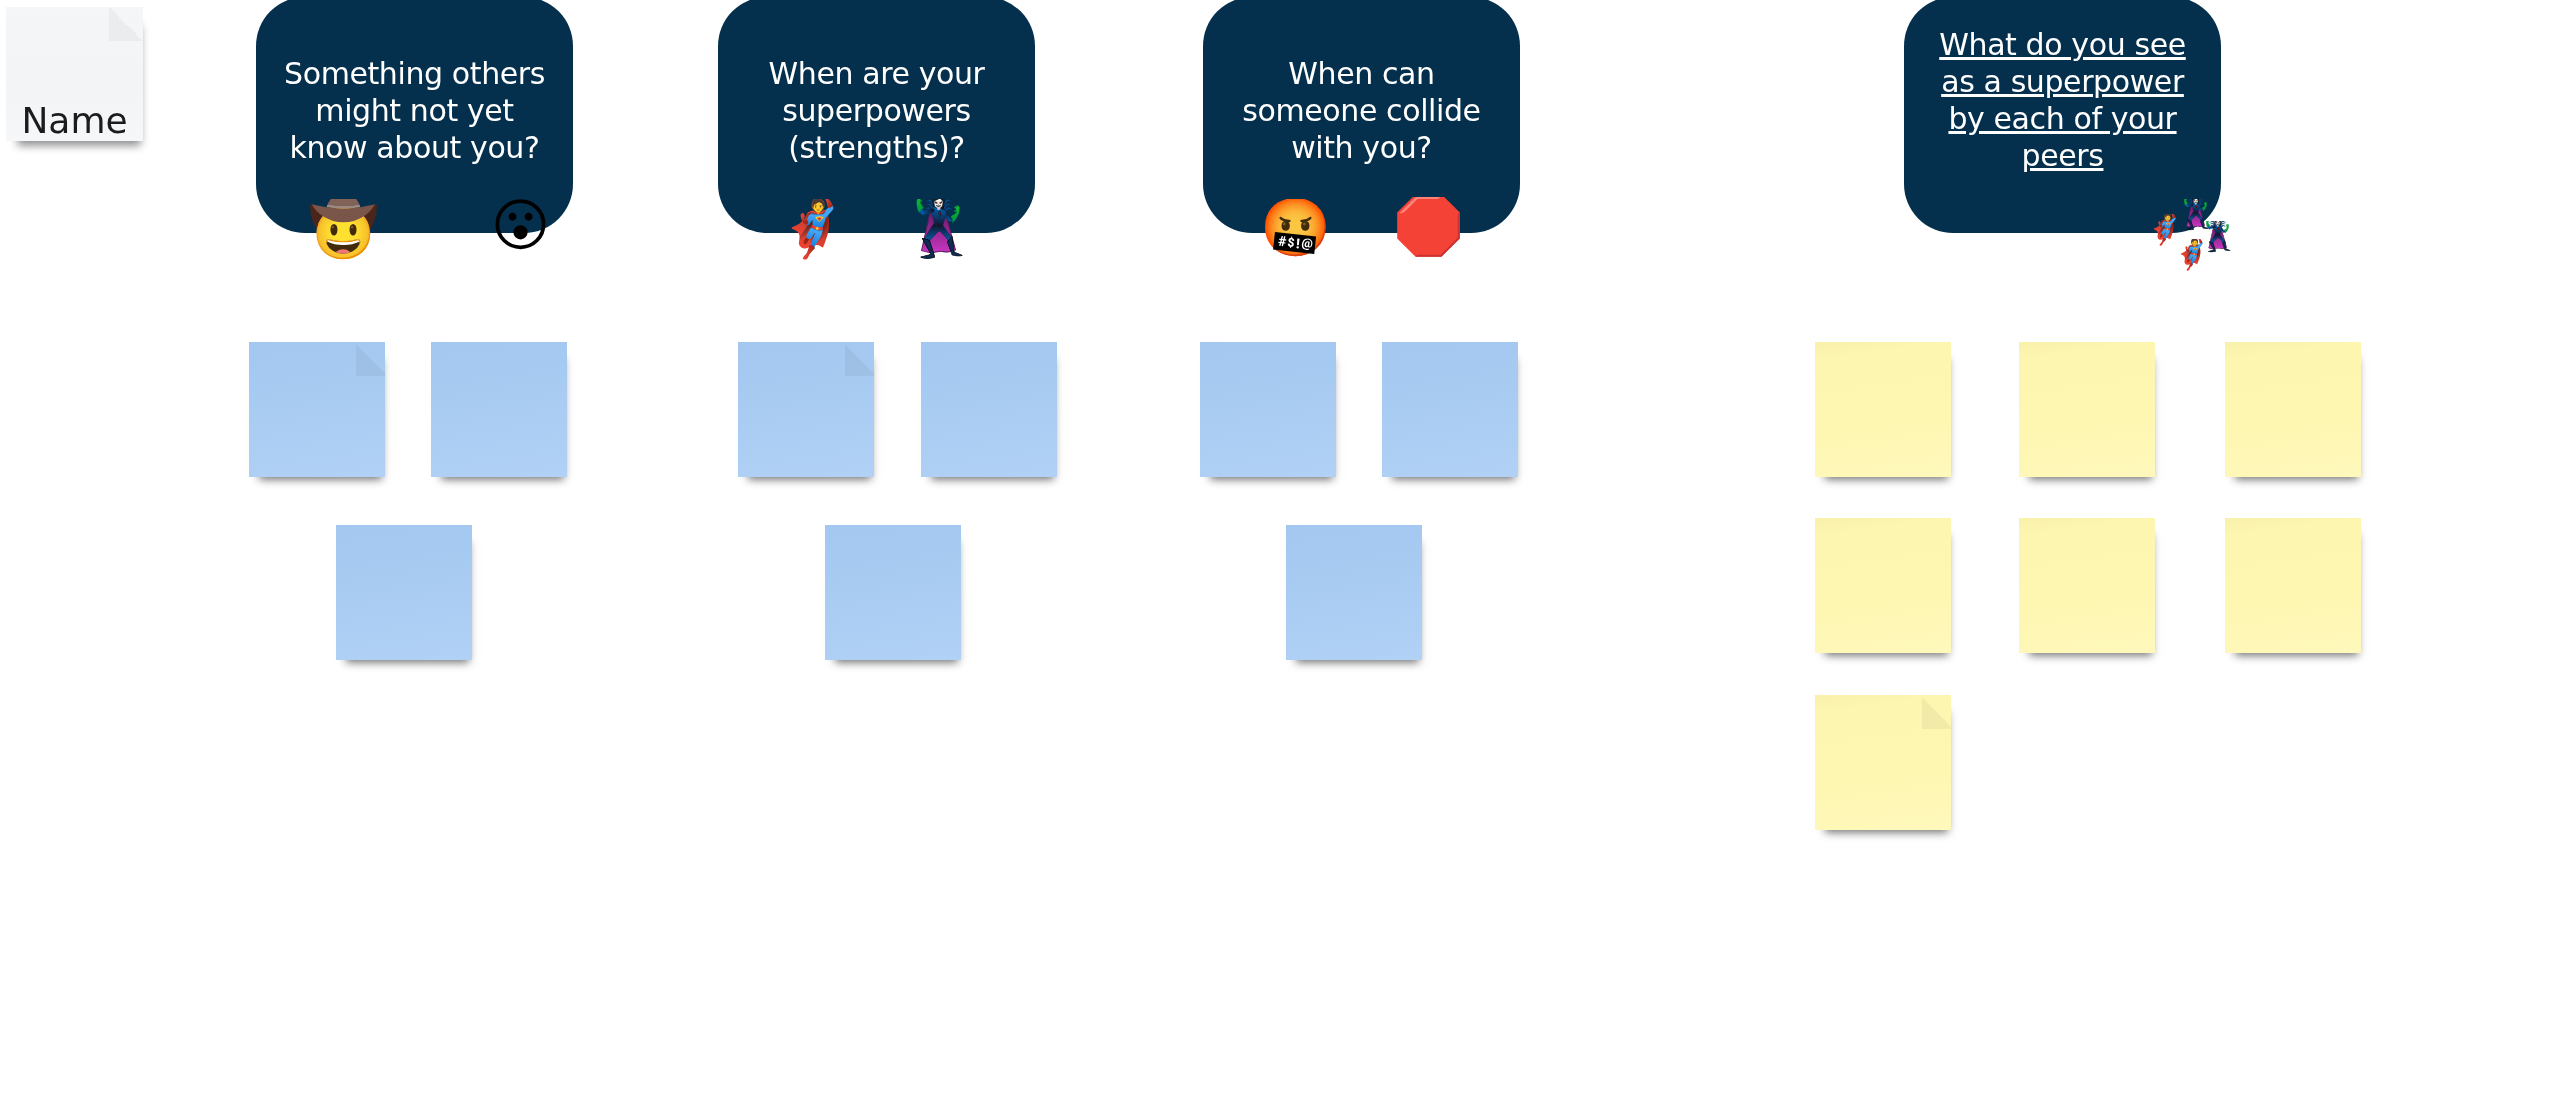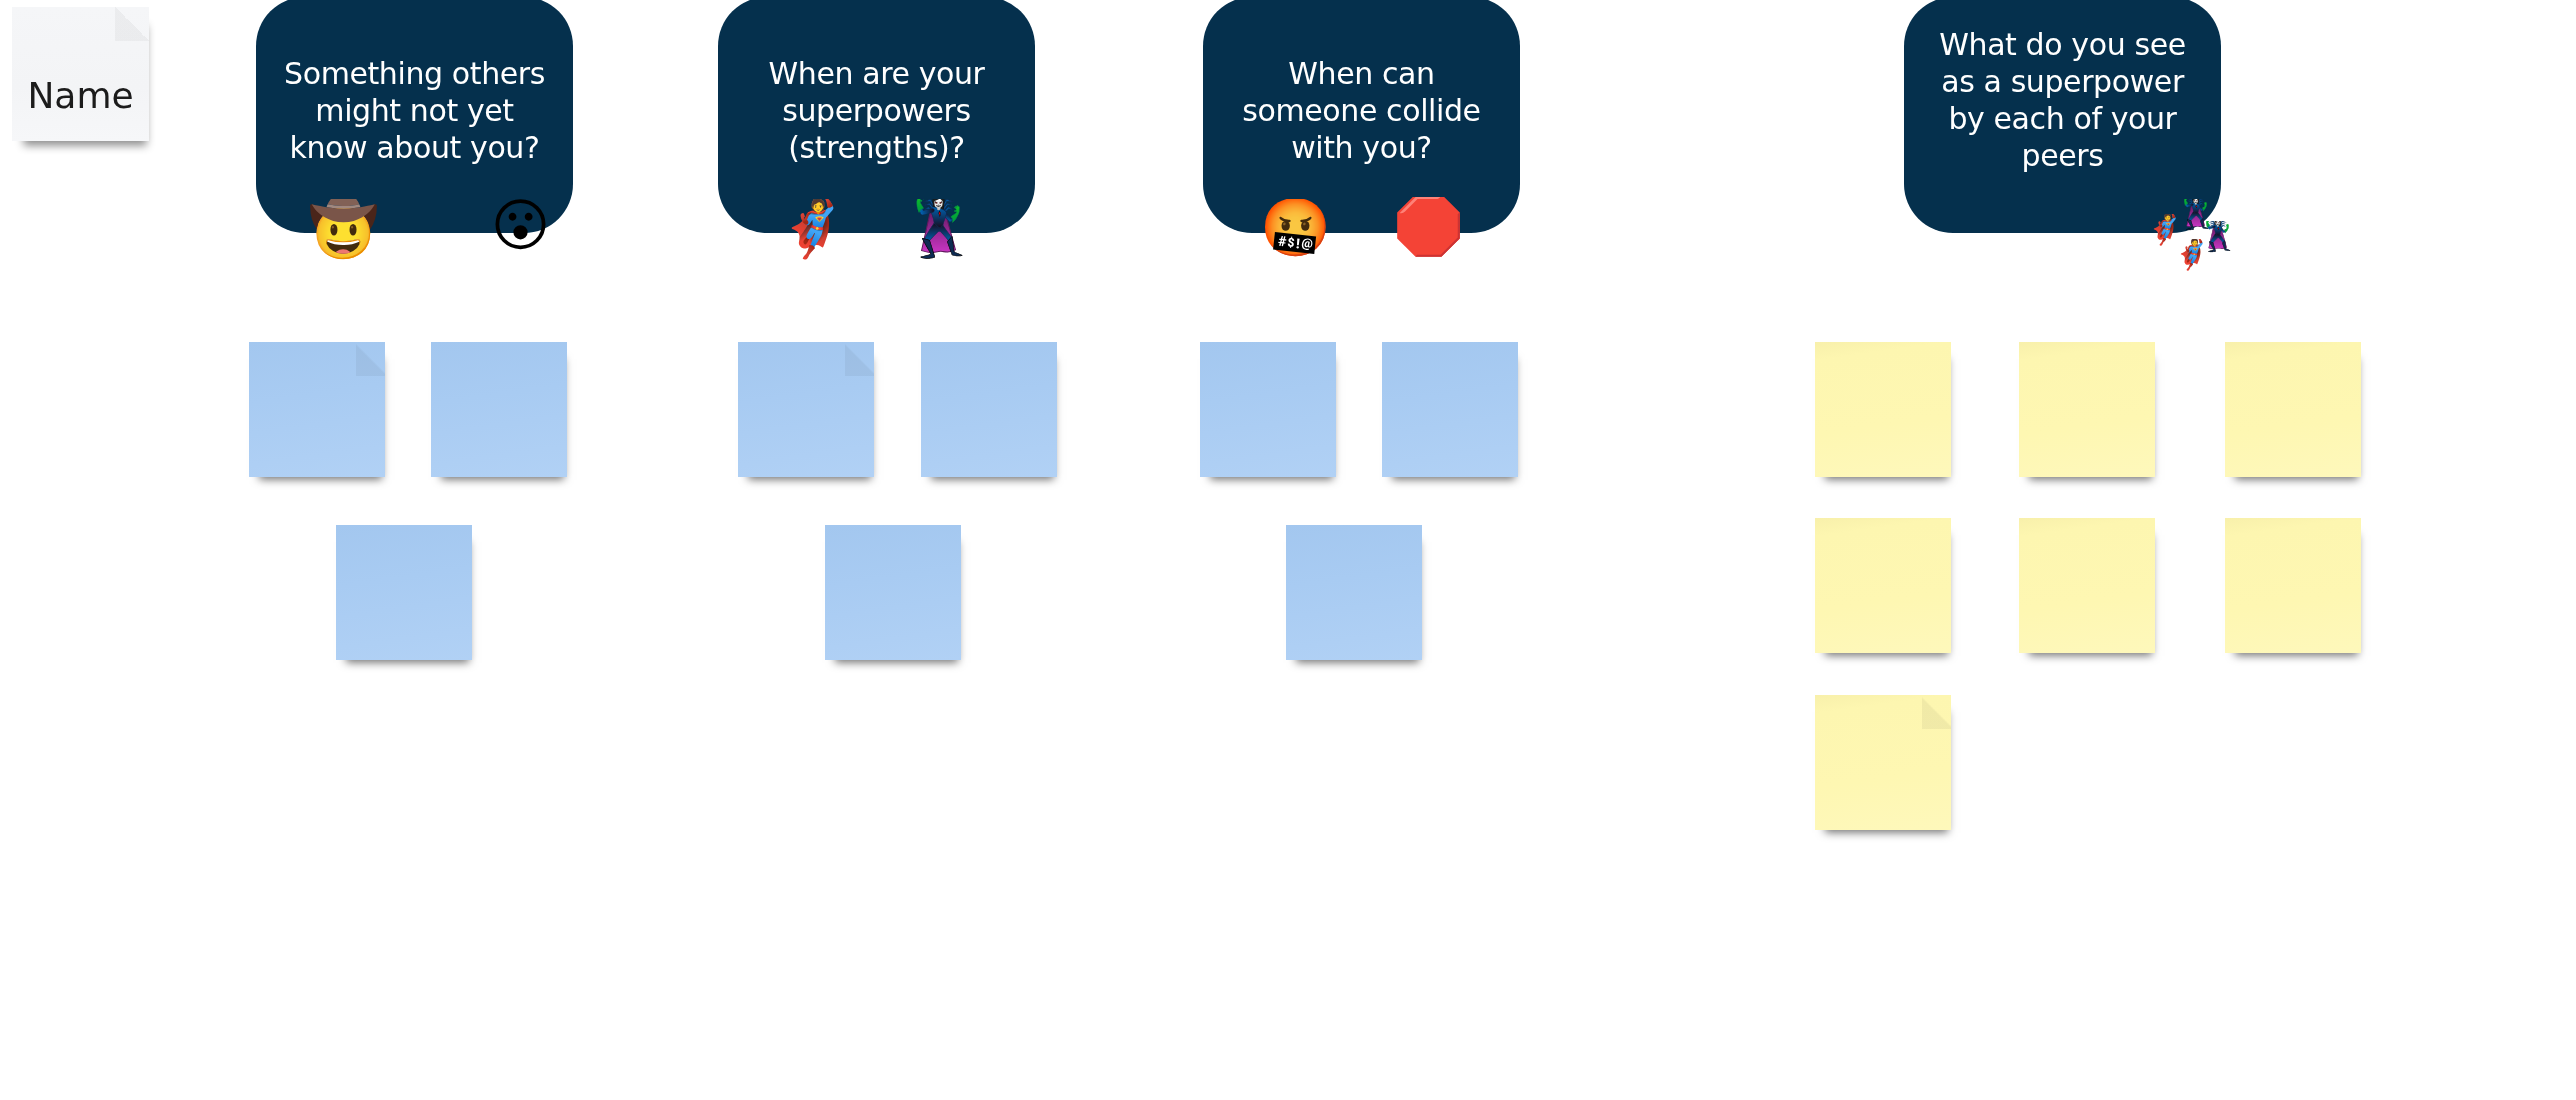--- a/index.html
+++ b/index.html
@@ -17,28 +17,28 @@
   .board {
     position: absolute;
     left: 0; top: 0;
     width: 2576px;
     height: 1101px;
     background: #ffffff;
   }
   
   .name-note {
     position: absolute;
-    left: 12px;
+    left: 6px;
     top: 6.7px;
     width: 137px;
     height: 134px;
     background: linear-gradient(180deg, #f5f6f8 0%, #f3f4f6 60%, #f6f7f9 100%);
     box-shadow: 5px 11.8px 8.4px -6.7px rgba(0,0,0,0.45);
     display: flex;
-    align-items: center;
+    align-items: flex-end;
     justify-content: center;
   }
   .name-note::after {
     content: "";
     position: absolute;
     right: 0; top: 0;
     width: 34px; height: 34px;
     background: linear-gradient(225deg, rgba(255,255,255,0) 50%, rgba(0,0,0,0.04) 50%);
   }
   .name-note span {
@@ -70,21 +70,21 @@
     font-size: 30px;
     line-height: 37px;
     font-weight: 500;
     white-space: pre-line;
     letter-spacing: -0.4px;
   }
   #card1 { left: 256px; }
   #card2 { left: 718px; }
   #card3 { left: 1203px; }
   #card4 { left: 1904px; }
-  #card4 .q-text { margin-top: -20px; }
+  #card4 .q-text { margin-top: -20px; text-decoration: underline; }
 
   
   .emoji {
     position: absolute;
     font-size: 57px;
     line-height: 1;
     text-align: center;
     width: 71px;
     height: 71px;
     overflow: hidden;

